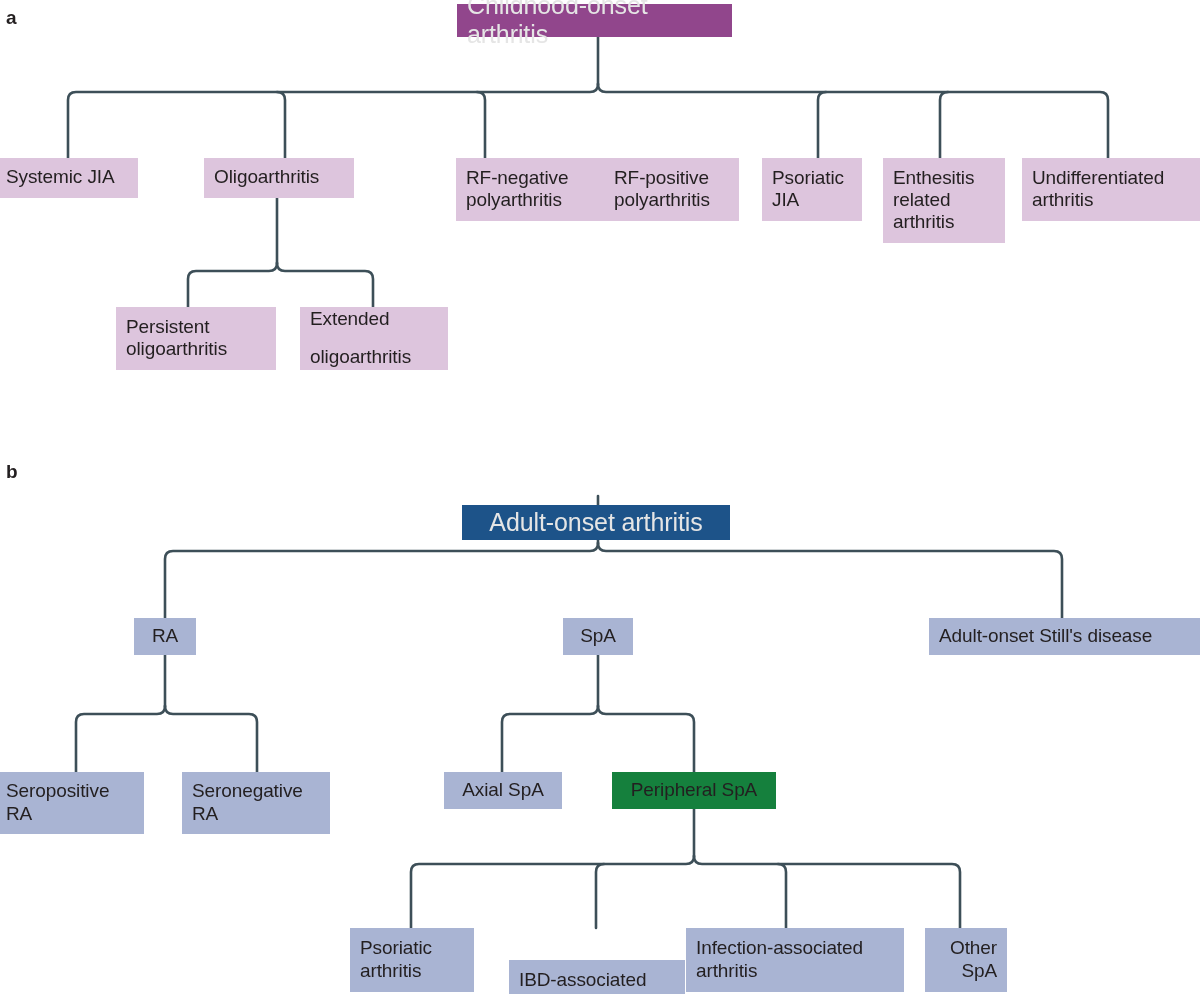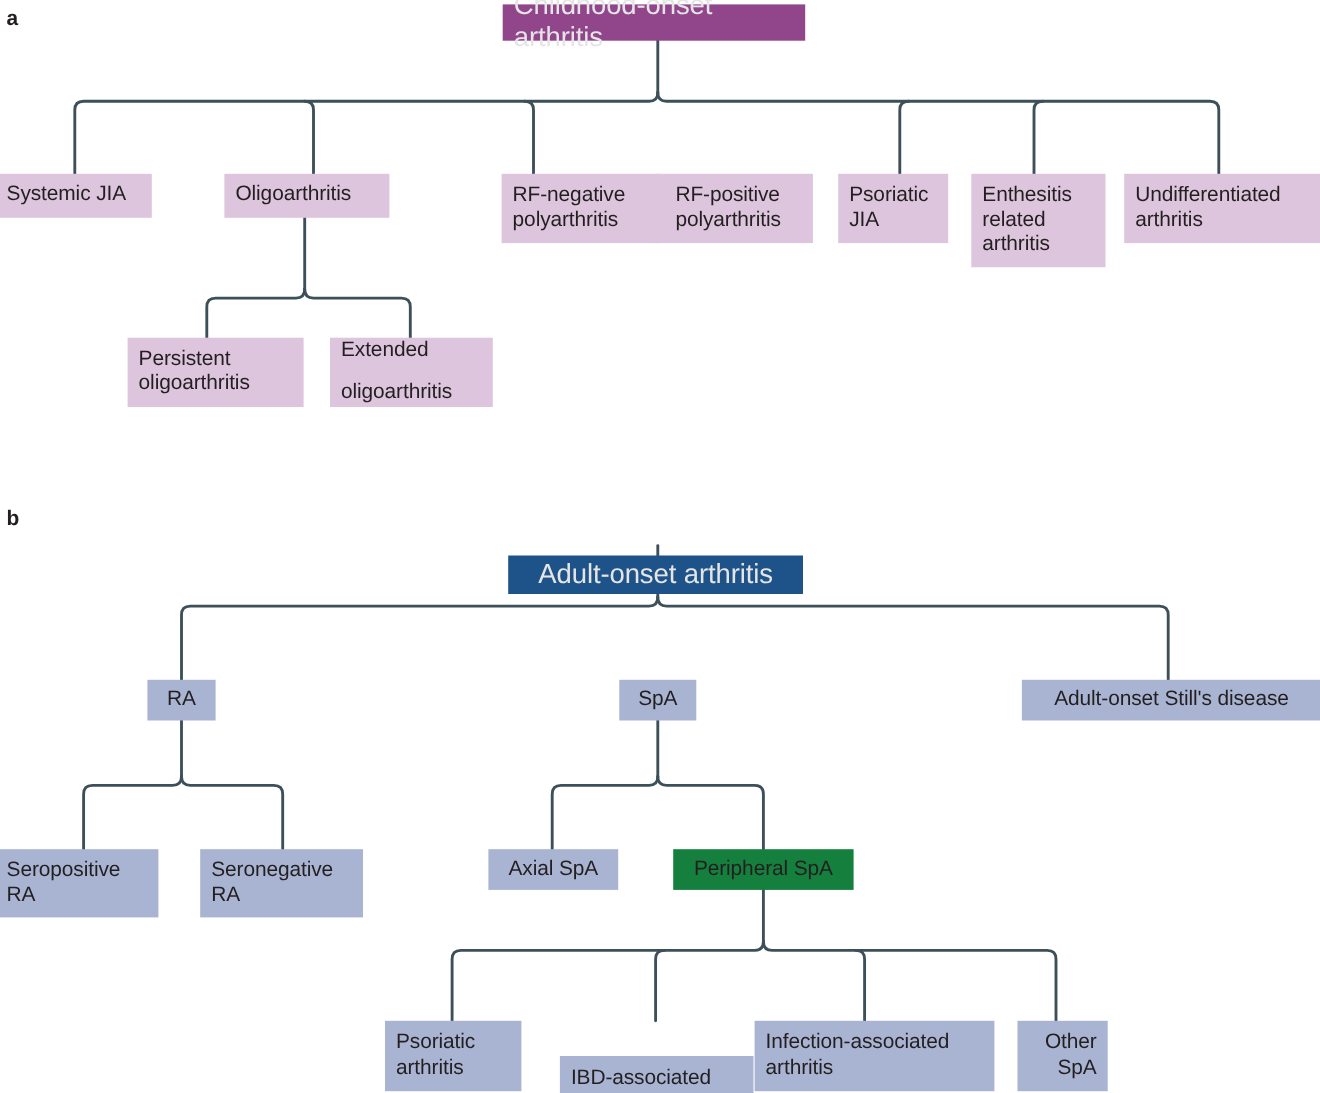--- a/index.html
+++ b/index.html
@@ -158,21 +158,21 @@
   </div>
 
   <div class="node" style="left:134px; top:618px; width:62px; height:37px; background:#a9b4d3; justify-content:center;">
     <span>RA</span>
   </div>
 
   <div class="node" style="left:563px; top:618px; width:70px; height:37px; background:#a9b4d3; justify-content:center;">
     <span>SpA</span>
   </div>
 
-  <div class="node" style="left:929px; top:618px; width:272px; height:37px; background:#a9b4d3; justify-content:center;">
+  <div class="node" style="left:929px; top:618px; width:272px; height:37px; background:#a9b4d3; justify-content:flex-start;">
     <span>Adult-onset Still's disease</span>
   </div>
 
   <div class="node" style="left:-4px; top:772px; width:148px; height:62px; background:#a9b4d3; align-items:flex-start; flex-direction:column; justify-content:center;">
     <span>Seropositive</span>
     <span>RA</span>
   </div>
 
   <div class="node" style="left:182px; top:772px; width:148px; height:62px; background:#a9b4d3; align-items:flex-start; flex-direction:column; justify-content:center;">
     <span>Seronegative</span>

